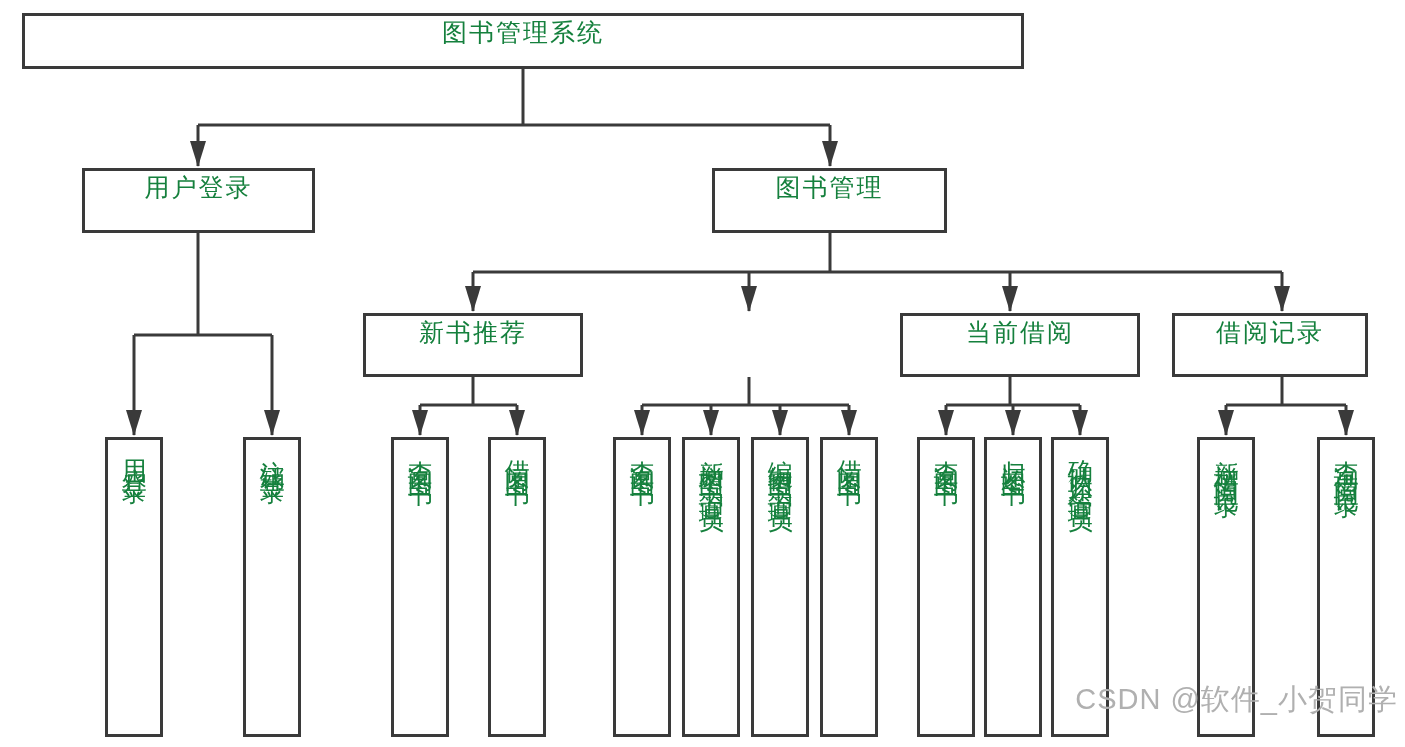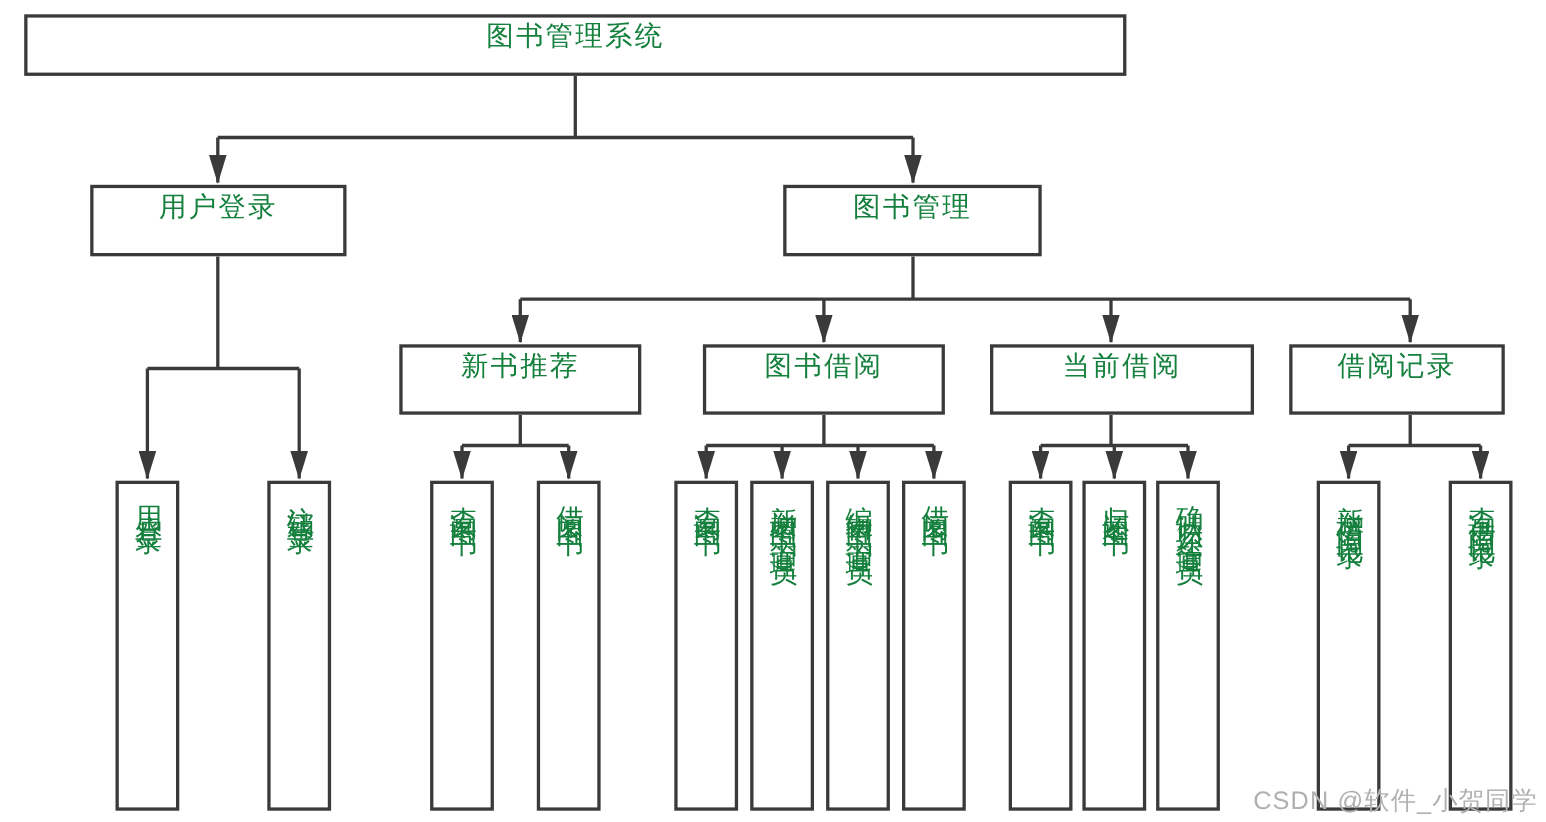--- a/index.html
+++ b/index.html
@@ -25,22 +25,22 @@
   }
   .node .vlabel{
     writing-mode:vertical-rl;
     text-orientation:mixed;
     letter-spacing:7px;
     line-height:1.1;
     white-space:nowrap;
   }
   .watermark{
     position:absolute;
-    right:7px;top:712px;
-    font-size:23px;
+    right:7px;top:680px;
+    font-size:29px;
     letter-spacing:1px;
     color:#b0b0b0;
     z-index:3;
     white-space:nowrap;
   }
 </style>
 </head>
 <body>
 
 <div class="canvas">
@@ -102,23 +102,20 @@
   <div class="node" style="left:82px;top:168px;width:233px;height:65px">
     <span>用户登录</span>
   </div>
   <div class="node" style="left:712px;top:168px;width:235px;height:65px">
     <span>图书管理</span>
   </div>
 
   <div class="node" style="left:363px;top:313px;width:220px;height:64px">
     <span>新书推荐</span>
   </div>
-  <div class="node" style="left:639px;top:313px;width:220px;height:64px">
-    <span>图书借阅</span>
-  </div>
   <div class="node" style="left:900px;top:313px;width:240px;height:64px">
     <span>当前借阅</span>
   </div>
   <div class="node" style="left:1172px;top:313px;width:196px;height:64px">
     <span>借阅记录</span>
   </div>
 
   <div class="node" style="left:105px;top:437px;width:58px;height:300px">
     <span class="vlabel">用户登录</span>
   </div>

